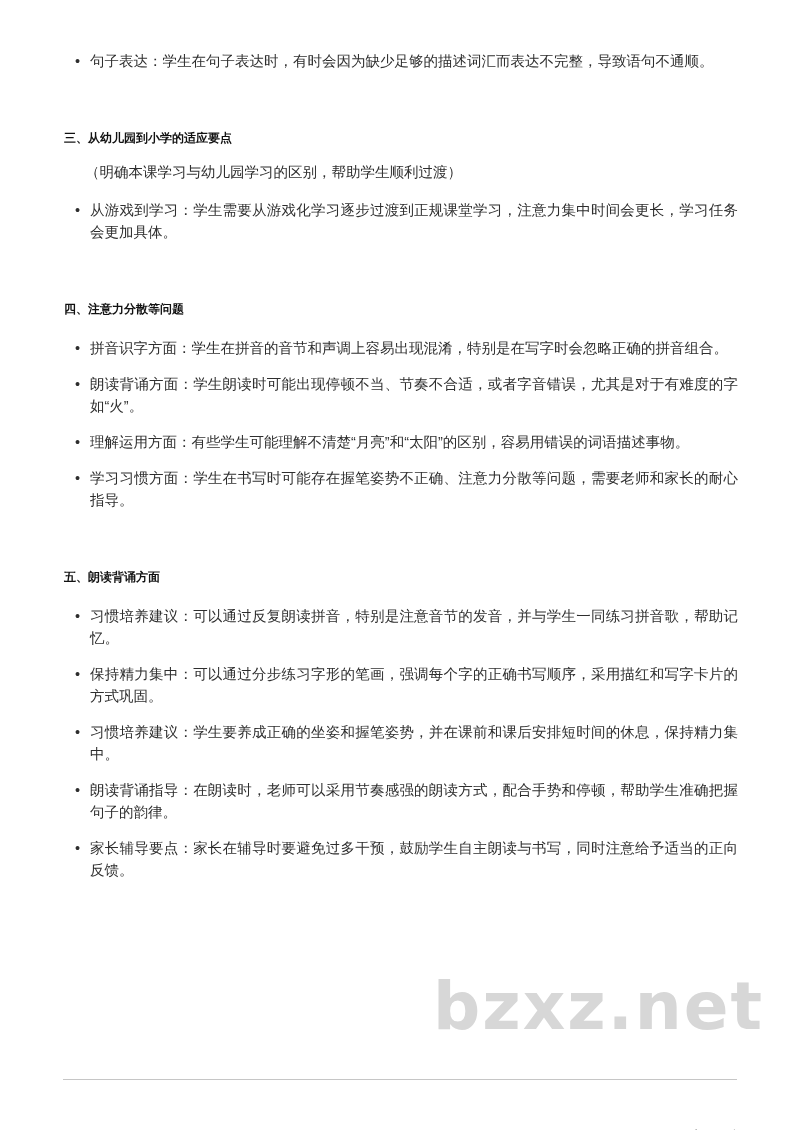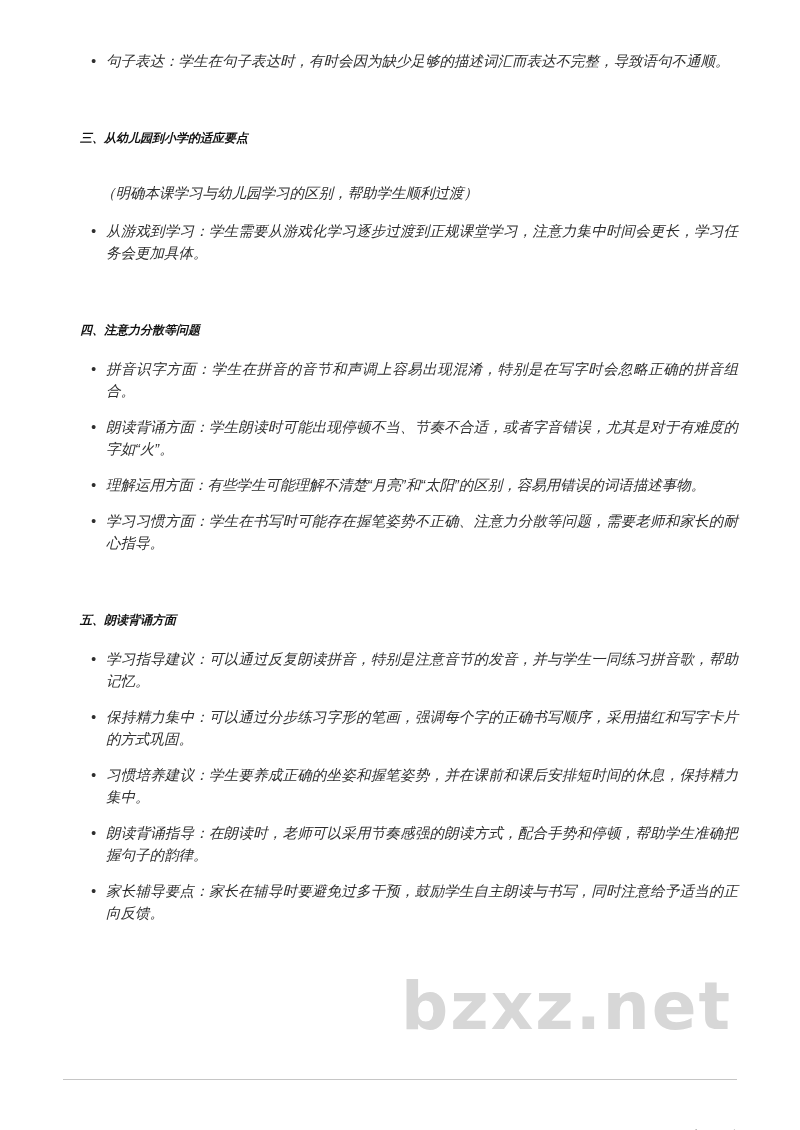--- a/index.html
+++ b/index.html
@@ -11,33 +11,32 @@
     position: relative;
     overflow: hidden;
     color: #2e2e2e;
     font-family: "Liberation Sans", "DejaVu Sans", sans-serif;
     font-size: 14.5px;
     line-height: 22px;
   }
   .page {
     position: relative;
     z-index: 2;
-    padding: 50px 62px 0 80px;
-    font-style: italic;
+    padding: 50px 62px 0 64px;
   }
   section.doc-section { margin-top: 54px; }
   h2.section-heading {
     margin: 0;
     font-size: 12px;
     line-height: 24px;
     font-weight: bold;
     color: #111111;
   }
   p.section-note {
-    margin: 32px 0 0 21px;
+    margin: 11px 0 0 21px;
     color: #2e2e2e;
   }
   ul.bullet-list {
     list-style: none;
     margin: 16px 0 0 0;
     padding: 0;
   }
   ul.bullet-list li {
     position: relative;
     padding-left: 26px;
@@ -48,21 +47,21 @@
     content: "\2022";
     position: absolute;
     left: 11px;
     top: 0;
     color: #2e2e2e;
   }
   ul.intro-list { margin-top: 0; }
   .watermark {
     position: absolute;
     z-index: 1;
-    right: 68px;
+    right: 36px;
     top: 972px;
     font-size: 66px;
     line-height: 70px;
     font-weight: bold;
     color: #d7d7d7;
     letter-spacing: 2px;
     font-family: "DejaVu Sans", "Liberation Sans", sans-serif;
   }
   .footer {
     position: absolute;
@@ -105,21 +104,21 @@
       <li>拼音识字方面：学生在拼音的音节和声调上容易出现混淆，特别是在写字时会忽略正确的拼音组合。</li>
       <li>朗读背诵方面：学生朗读时可能出现停顿不当、节奏不合适，或者字音错误，尤其是对于有难度的字如“火”。</li>
       <li>理解运用方面：有些学生可能理解不清楚“月亮”和“太阳”的区别，容易用错误的词语描述事物。</li>
       <li>学习习惯方面：学生在书写时可能存在握笔姿势不正确、注意力分散等问题，需要老师和家长的耐心指导。</li>
     </ul>
   </section>
 
   <section class="doc-section">
     <h2 class="section-heading">五、朗读背诵方面</h2>
     <ul class="bullet-list">
-      <li>学习指导建议：可以通过反复朗读拼音，特别是注意音节的发音，并与学生一同练习拼音歌，帮助记忆。</li>
+      <li>习惯培养建议：可以通过反复朗读拼音，特别是注意音节的发音，并与学生一同练习拼音歌，帮助记忆。</li>
       <li>保持精力集中：可以通过分步练习字形的笔画，强调每个字的正确书写顺序，采用描红和写字卡片的方式巩固。</li>
       <li>习惯培养建议：学生要养成正确的坐姿和握笔姿势，并在课前和课后安排短时间的休息，保持精力集中。</li>
       <li>朗读背诵指导：在朗读时，老师可以采用节奏感强的朗读方式，配合手势和停顿，帮助学生准确把握句子的韵律。</li>
       <li>家长辅导要点：家长在辅导时要避免过多干预，鼓励学生自主朗读与书写，同时注意给予适当的正向反馈。</li>
     </ul>
   </section>
 
 </div>
 
 <div class="watermark">bzxz.net</div>

